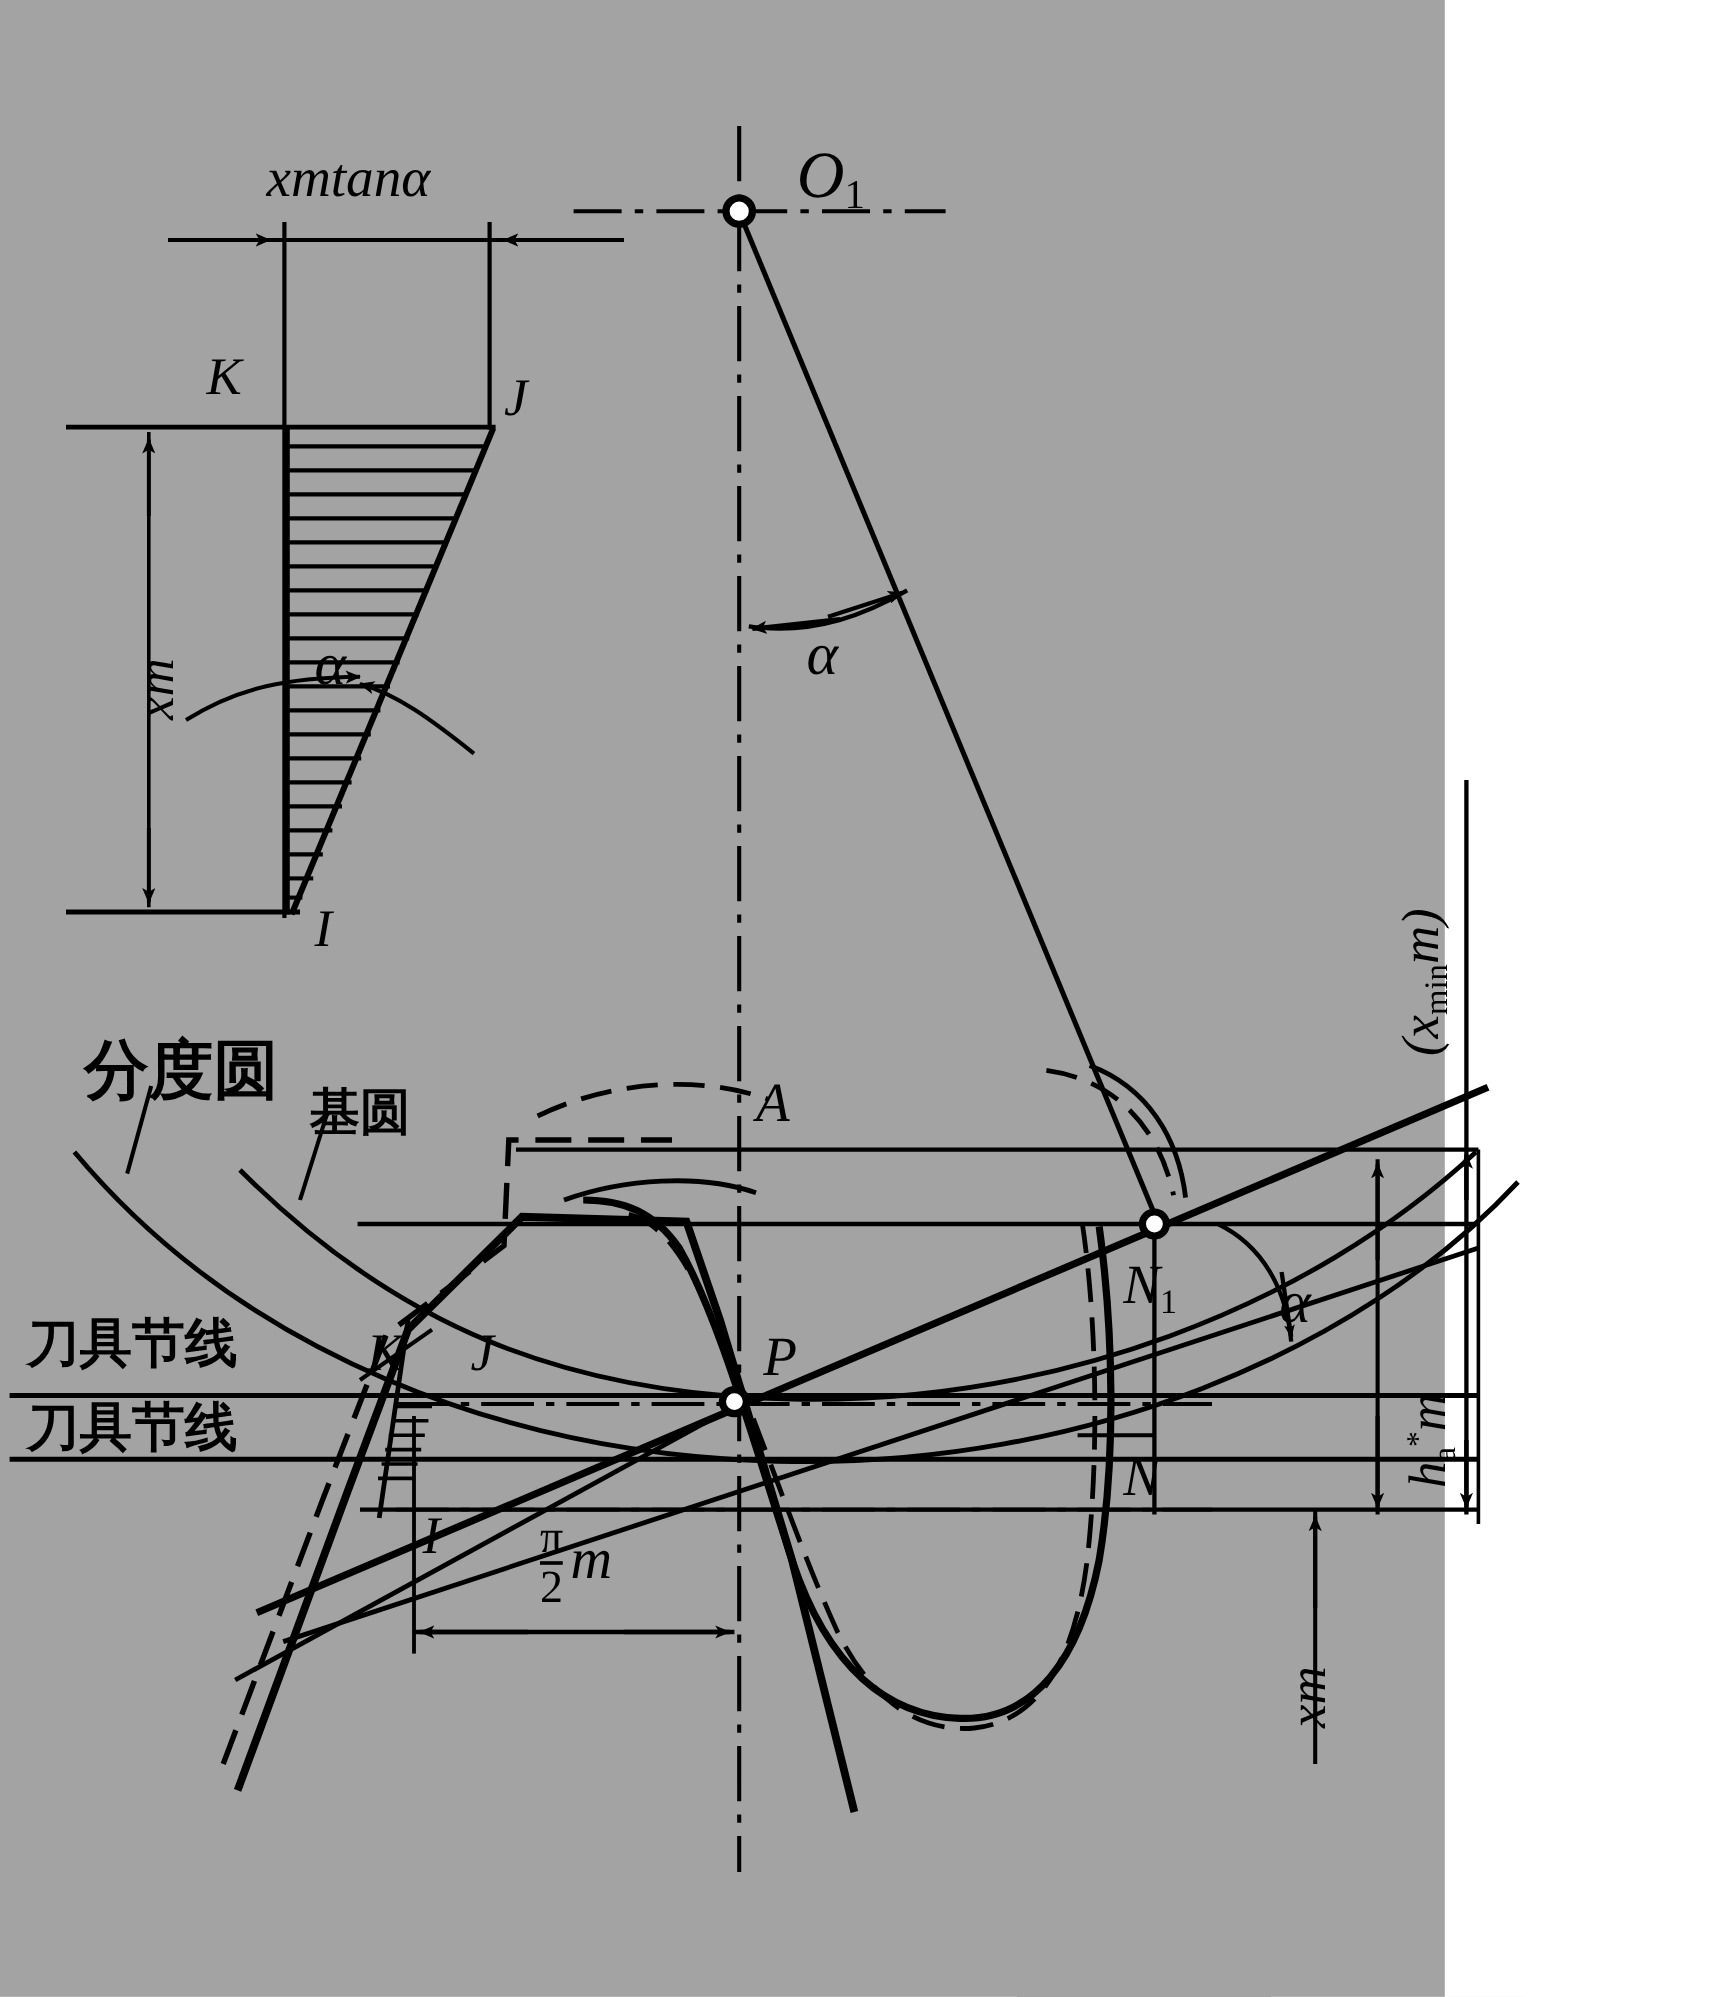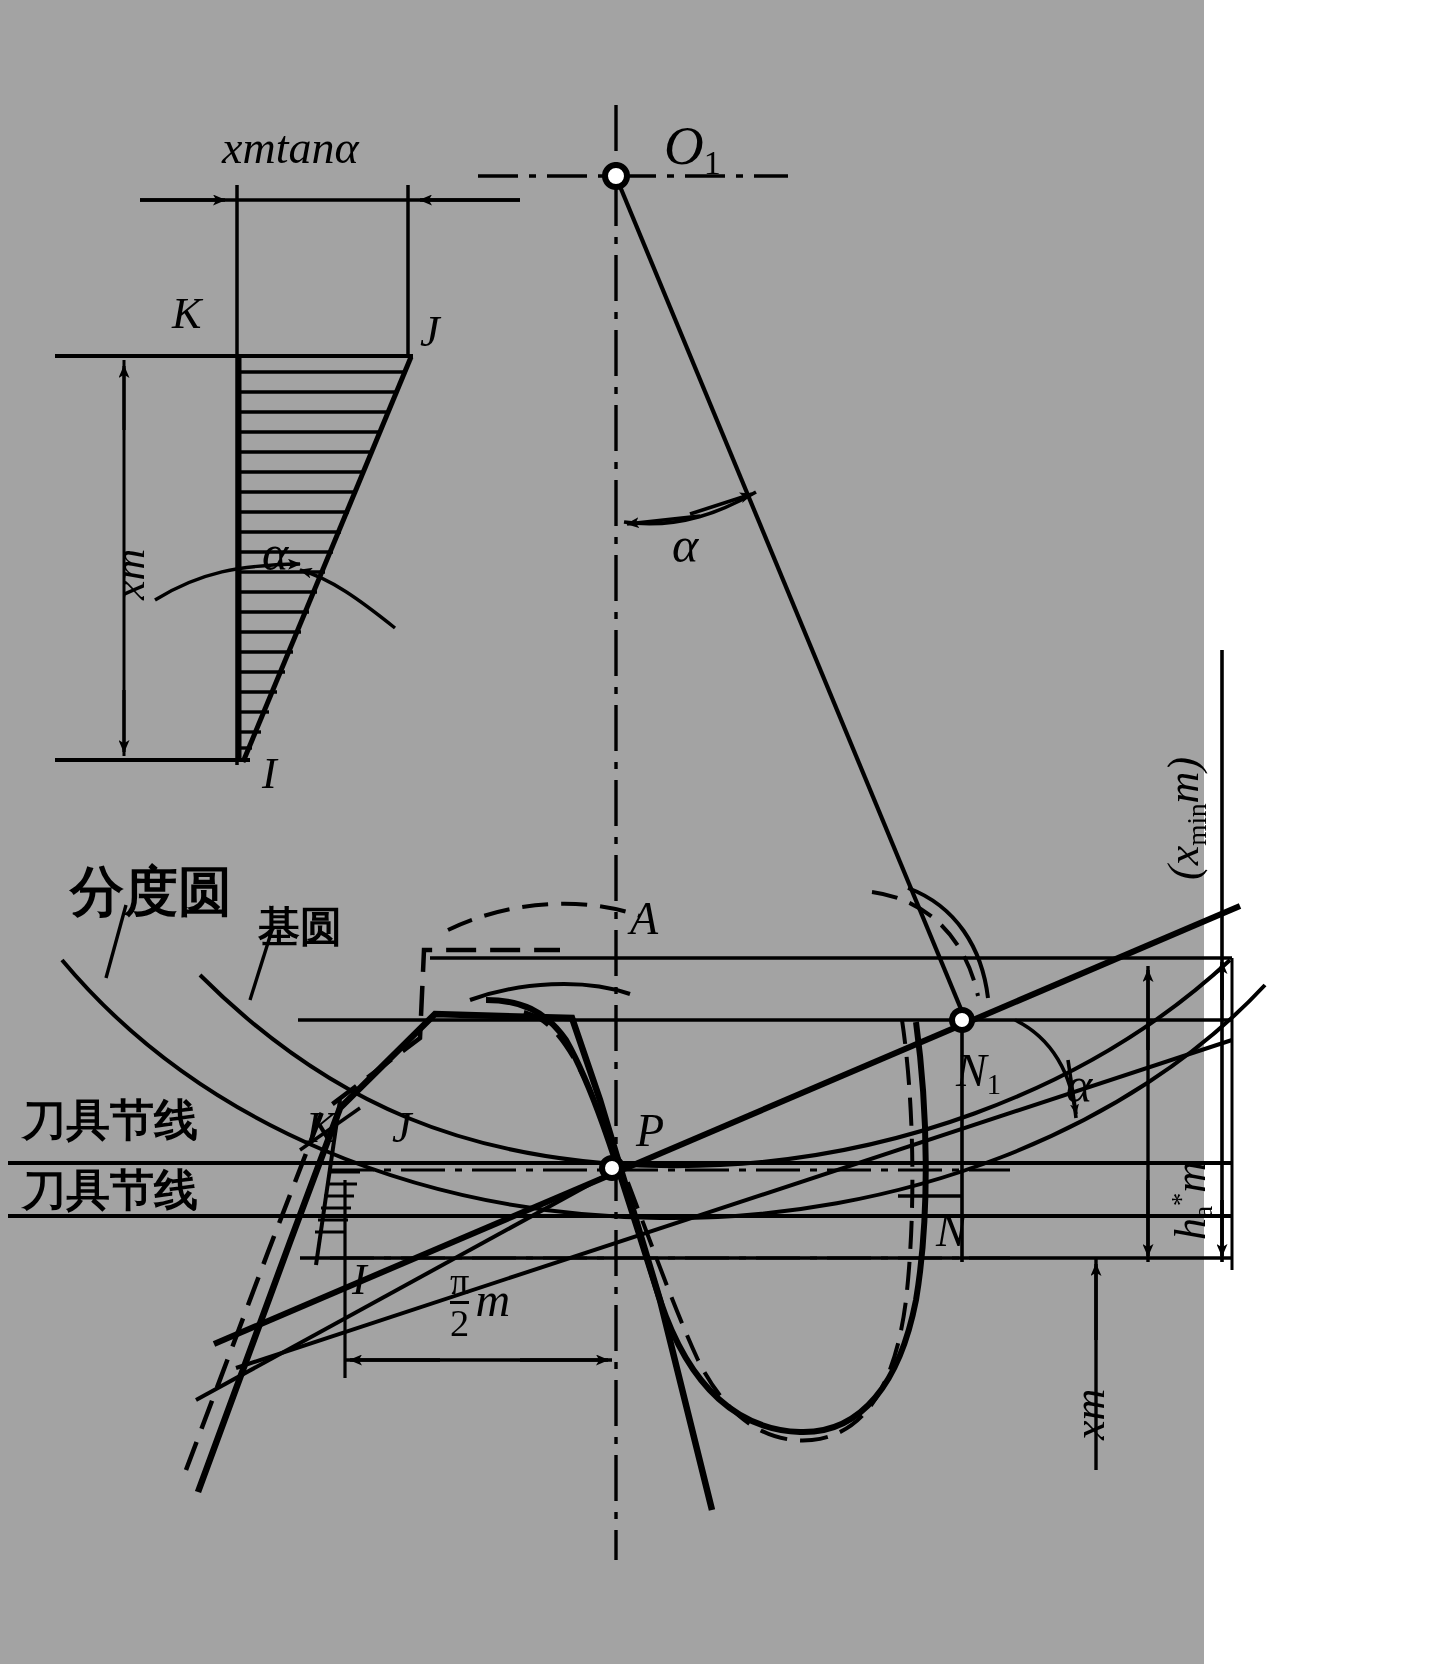--- a/index.html
+++ b/index.html
@@ -243,21 +243,21 @@
 </div>
 
 <div class="lbl" style="left:630px;top:896px;font-size:46px;">
   <span>A</span>
 </div>
 
 <div class="lbl" style="left:636px;top:1108px;font-size:46px;">
   <span>P</span>
 </div>
 
-<div class="lbl" style="left:956px;top:1048px;font-size:46px;text-align:center;">
+<div class="lbl" style="left:936px;top:1048px;font-size:46px;text-align:center;">
   <span>N</span><span class="subn">1</span>
 </div>
 
 <div class="lbl" style="left:936px;top:1208px;font-size:46px;">
   <span>N</span>
 </div>
 
 <div class="lbl" style="left:306px;top:1106px;font-size:44px;">
   <span>K</span>
 </div>

